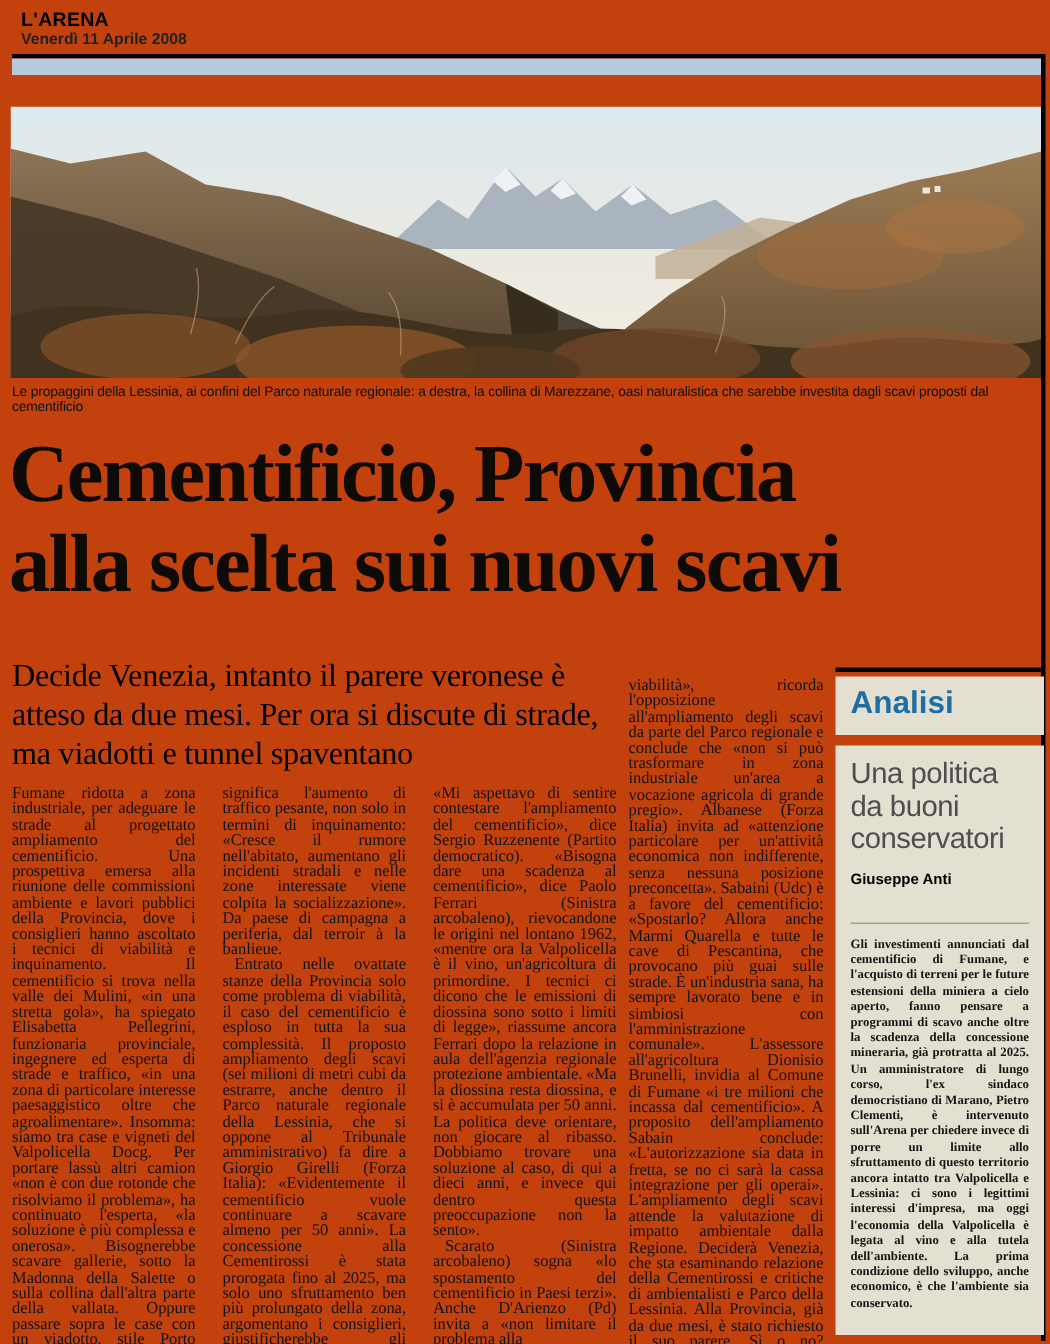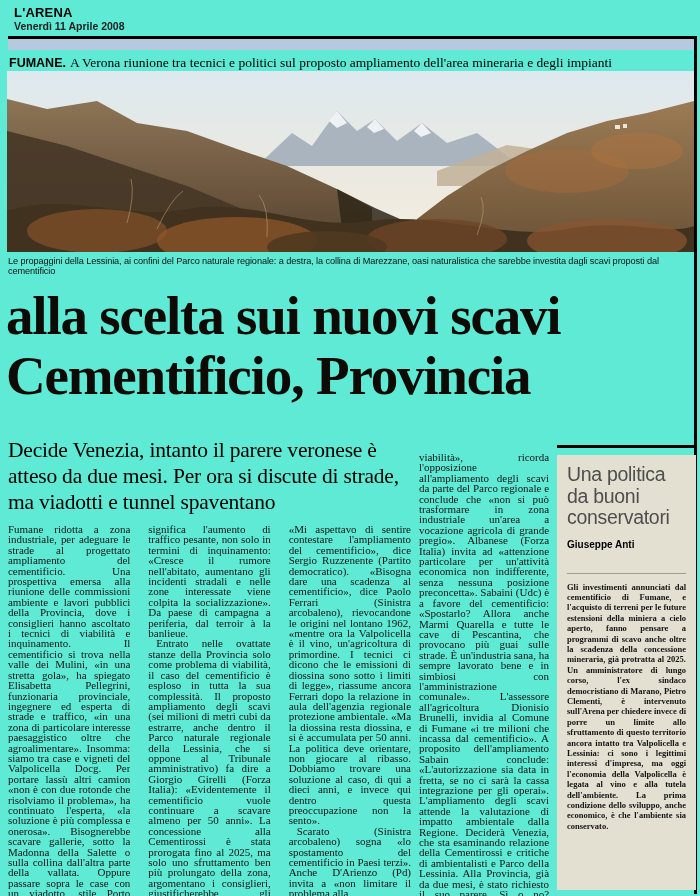--- a/index.html
+++ b/index.html
@@ -1,18 +1,18 @@
 <!DOCTYPE html>
 <html><head>
 <meta charset="utf-8">
 <style>
   html,body { margin:0; padding:0; background:#9a9a9a; }
   .page {
     position:relative; width:700px; height:896px; margin:0 auto;
-    background:#5eead4; overflow:hidden;
+    background:#c2410c; overflow:hidden;
     font-family:"Liberation Serif", serif; color:#141414;
   }
   
   .masthead { position:absolute; left:14px; top:5px; font-family:"Liberation Sans",sans-serif; }
   .mh-title { font-size:13px; font-weight:bold; letter-spacing:.2px; color:#000; line-height:15px; }
   .mh-date  { font-size:10.5px; color:#222; line-height:12px;font-weight:bold; }
   .top-rule  { position:absolute; left:8px; top:36px; width:687px; height:3px; background:#000; }
   .blue-band { position:absolute; left:8px; top:39px; width:687px; height:11px; background:#b5cade; }
   .right-rule{ position:absolute; left:694px; top:36px; width:3px; height:858px; background:#000; }
 
@@ -64,24 +64,20 @@
 
   <div class="masthead">
     <div class="mh-title">L'ARENA</div>
     <div class="mh-date">Venerdì 11 Aprile 2008</div>
   </div>
 
   <div class="top-rule"></div>
   <div class="blue-band"></div>
   <div class="right-rule"></div>
 
-  <div class="kicker">
-    <span class="tag">FUMANE.</span>
-    <span class="text">A Verona riunione tra tecnici e politici sul proposto ampliamento dell'area mineraria e degli impianti</span>
-  </div>
 
   <svg class="photo" viewBox="0 0 687 181" preserveAspectRatio="none">
     <defs>
       <linearGradient id="sky" x1="0" y1="0" x2="0" y2="1">
         <stop offset="0" stop-color="#dde9ef"></stop>
         <stop offset="0.6" stop-color="#ece9e0"></stop>
         <stop offset="1" stop-color="#f4efe4"></stop>
       </linearGradient>
       <linearGradient id="lhill" x1="0" y1="0" x2="0" y2="1">
         <stop offset="0" stop-color="#8d7456"></stop>
@@ -111,22 +107,22 @@
     <ellipse cx="230" cy="170" rx="80" ry="24" fill="#94582b" opacity="0.7"></ellipse>
     <ellipse cx="430" cy="168" rx="70" ry="20" fill="#6d4526" opacity="0.8"></ellipse>
     <ellipse cx="600" cy="170" rx="80" ry="22" fill="#8a5630" opacity="0.7"></ellipse>
     <ellipse cx="320" cy="176" rx="60" ry="16" fill="#50381f" opacity="0.9"></ellipse>
     <path d="M120,152 q8,-28 4,-44 M150,158 q14,-30 26,-38 M260,166 q2,-30 -8,-42 M470,164 q10,-26 4,-38" stroke="#caa275" stroke-width="0.9" fill="none" opacity="0.6"></path>
   </svg>
 
   <div class="caption">Le propaggini della Lessinia, ai confini del Parco naturale regionale: a destra, la collina di Marezzane, oasi naturalistica che sarebbe investita dagli scavi proposti dal cementificio</div>
 
   <div class="headline">
+    <div>Cementificio, Provincia</div>
     <div>alla scelta sui nuovi scavi</div>
-    <div>Cementificio, Provincia</div>
   </div>
 
   <div class="content">
     <div class="left-zone">
       <div class="subhead">Decide Venezia, intanto il parere veronese è atteso da due mesi. Per ora si discute di strade, ma viadotti e tunnel spaventano</div>
       <div class="cols">
         <div class="col body-text">
             <p>Fumane ridotta a zona industriale, per adeguare le strade al progettato ampliamento del cementificio. Una prospettiva emersa alla riunione delle commissioni ambiente e lavori pubblici della Provincia, dove i consiglieri hanno ascoltato i tecnici di viabilità e inquinamento. Il cementificio si trova nella valle dei Mulini, «in una stretta gola», ha spiegato Elisabetta Pellegrini, funzionaria provinciale, ingegnere ed esperta di strade e traffico, «in una zona di particolare interesse paesaggistico oltre che agroalimentare». Insomma: siamo tra case e vigneti del Valpolicella Docg. Per portare lassù altri camion «non è con due rotonde che risolviamo il problema», ha continuato l'esperta, «la soluzione è più complessa e onerosa». Bisognerebbe scavare gallerie, sotto la Madonna della Salette o sulla collina dall'altra parte della vallata. Oppure passare sopra le case con un viadotto, stile Porto Marghera o Litoranea di Genova. L'esperta ha ricordato cosa</p>
           </div>
         <div class="col body-text">
@@ -139,20 +135,21 @@
           </div>
       </div>
     </div>
 
     <div class="col4 body-text">
         <p>viabilità», ricorda l'opposizione all'ampliamento degli scavi da parte del Parco regionale e conclude che «non si può trasformare in zona industriale un'area a vocazione agricola di grande pregio». Albanese (Forza Italia) invita ad «attenzione particolare per un'attività economica non indifferente, senza nessuna posizione preconcetta». Sabaini (Udc) è a favore del cementificio: «Spostarlo? Allora anche Marmi Quarella e tutte le cave di Pescantina, che provocano più guai sulle strade. È un'industria sana, ha sempre lavorato bene e in simbiosi con l'amministrazione comunale». L'assessore all'agricoltura Dionisio Brunelli, invidia al Comune di Fumane «i tre milioni che incassa dal cementificio». A proposito dell'ampliamento Sabain conclude: «L'autorizzazione sia data in fretta, se no ci sarà la cassa integrazione per gli operai». L'ampliamento degli scavi attende la valutazione di impatto ambientale dalla Regione. Deciderà Venezia, che sta esaminando relazione della Cementirossi e critiche di ambientalisti e Parco della Lessinia. Alla Provincia, già da due mesi, è stato richiesto il suo parere. Sì o no? L'assessore Brunelli: «Non conosco il progetto di ampliamento. Non ho un'idea». ◆ G.A.</p>
       </div>
 
     <aside class="sidebar">
       <div class="sb-rule"></div>
+      <div class="sb-label">Analisi</div>
       <div class="sb-box">
         <div class="sb-title">Una politica da buoni conservatori</div>
         <div class="sb-byline">Giuseppe Anti</div>
         <div class="sb-body">Gli investimenti annunciati dal cementificio di Fumane, e l'acquisto di terreni per le future estensioni della miniera a cielo aperto, fanno pensare a programmi di scavo anche oltre la scadenza della concessione mineraria, già protratta al 2025. Un amministratore di lungo corso, l'ex sindaco democristiano di Marano, Pietro Clementi, è intervenuto sull'Arena per chiedere invece di porre un limite allo sfruttamento di questo territorio ancora intatto tra Valpolicella e Lessinia: ci sono i legittimi interessi d'impresa, ma oggi l'economia della Valpolicella è legata al vino e alla tutela dell'ambiente. La prima condizione dello sviluppo, anche economico, è che l'ambiente sia conservato.</div>
       </div>
     </aside>
   </div>
 
 </div>
 

